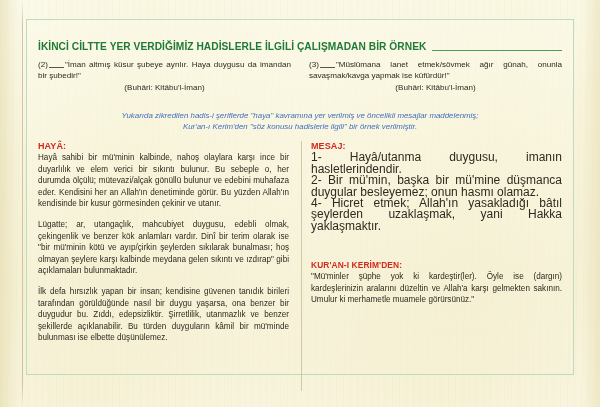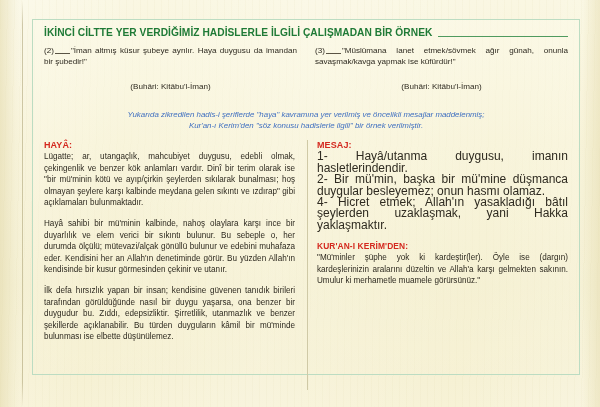--- a/index.html
+++ b/index.html
@@ -55,28 +55,28 @@
     right: 0;
     top: 0;
     width: 18px;
     height: 407px;
     background: linear-gradient(270deg, rgba(226,216,168,0.45) 0%, rgba(0,0,0,0) 100%);
   }
 
   
   .content-box {
     position: absolute;
-    left: 32px;
+    left: 26px;
     top: 19px;
     width: 548px;
     height: 356px;
     box-sizing: border-box;
     border: 1.5px solid #bcdcc2;
     background: linear-gradient(180deg, rgba(252,250,233,0.55) 0%, rgba(247,242,214,0.35) 100%);
-    padding: 6px 9px 6px 9px;
+    padding: 20px 9px 6px 9px;
   }
 
   
   .doc-header {
     display: flex;
     align-items: flex-end;
     gap: 6px;
     padding: 1px 2px 0 2px;
   }
   .doc-header .title {
@@ -114,21 +114,21 @@
   .hadith .blank {
     display: inline-block;
     width: 15px;
     border-bottom: 1px solid #5a5444;
     margin: 0 1px -1px 1px;
     height: 7px;
   }
   .hadith .src {
     display: block;
     text-align: center;
-    margin-top: 14px;
+    margin-top: 1px;
   }
 
   
   .intro-note {
     margin-top: 16px;
     text-align: center;
     font-style: italic;
     font-size: 7.9px;
     line-height: 11.4px;
     color: #3f6fc0;
@@ -189,21 +189,21 @@
     font-size: 12px;
     line-height: 11.4px;
     color: #2e2a20;
     text-align: justify;
   }
   .msg-list p {
     margin: 0;
   }
 
   .kuran-block {
-    margin-top: 10px;
+    margin-top: 28px;
   }
   .ayah {
     font-size: 8.15px;
     line-height: 11.4px;
     color: #2e2a20;
     text-align: justify;
     margin: 0;
   }
   .ayah-ref {
     display: block;
@@ -243,22 +243,22 @@
     <div class="intro-note">
       <div>Yukarıda zikredilen hadis-i şeriflerde "haya" kavramına yer verilmiş ve öncelikli mesajlar maddelenmiş;</div>
       <div>Kur'an-ı Kerim'den "söz konusu hadislerle ilgili"  bir örnek verilmiştir.</div>
     </div>
 
     <div class="columns">
 
       <div class="col-left">
         <div class="sec-head">HAYÂ:</div>
         <div class="body-text">
+          <p>Hayâ sahibi bir mü'minin kalbinde, nahoş olaylara karşı ince bir duyarlılık ve elem verici bir sıkıntı bulunur. Bu sebeple o, her durumda ölçülü; mütevazi/alçak gönüllü bulunur ve edebini muhafaza eder. Kendisini her an Allah'ın denetiminde görür. Bu yüzden Allah'ın kendisinde bir kusur görmesinden çekinir ve utanır.</p>
           <p>Lügatte; ar, utangaçlık, mahcubiyet duygusu, edebli olmak, çekingenlik ve benzer kök anlamları vardır. Dinî bir terim olarak ise "bir mü'minin kötü ve ayıp/çirkin şeylerden sıkılarak bunalması; hoş olmayan şeylere karşı kalbinde meydana gelen sıkıntı ve ızdırap" gibi açıklamaları bulunmaktadır.</p>
-          <p>Hayâ sahibi bir mü'minin kalbinde, nahoş olaylara karşı ince bir duyarlılık ve elem verici bir sıkıntı bulunur. Bu sebeple o, her durumda ölçülü; mütevazi/alçak gönüllü bulunur ve edebini muhafaza eder. Kendisini her an Allah'ın denetiminde görür. Bu yüzden Allah'ın kendisinde bir kusur görmesinden çekinir ve utanır.</p>
           <p>İlk defa hırsızlık yapan bir insan; kendisine güvenen tanıdık birileri tarafından görüldüğünde nasıl bir duygu yaşarsa, ona benzer bir duygudur bu. Zıddı, edepsizliktir. Şirretlilik, utanmazlık ve benzer şekillerde açıklanabilir. Bu türden duyguların kâmil bir mü'minde bulunması ise elbette düşünülemez.</p>
         </div>
       </div>
 
       <div class="col-divider"></div>
 
       <div class="col-right">
         <div class="sec-head">MESAJ:</div>
         <div class="msg-list">
           <p>1- Hayâ/utanma duygusu, imanın hasletlerindendir.</p>

